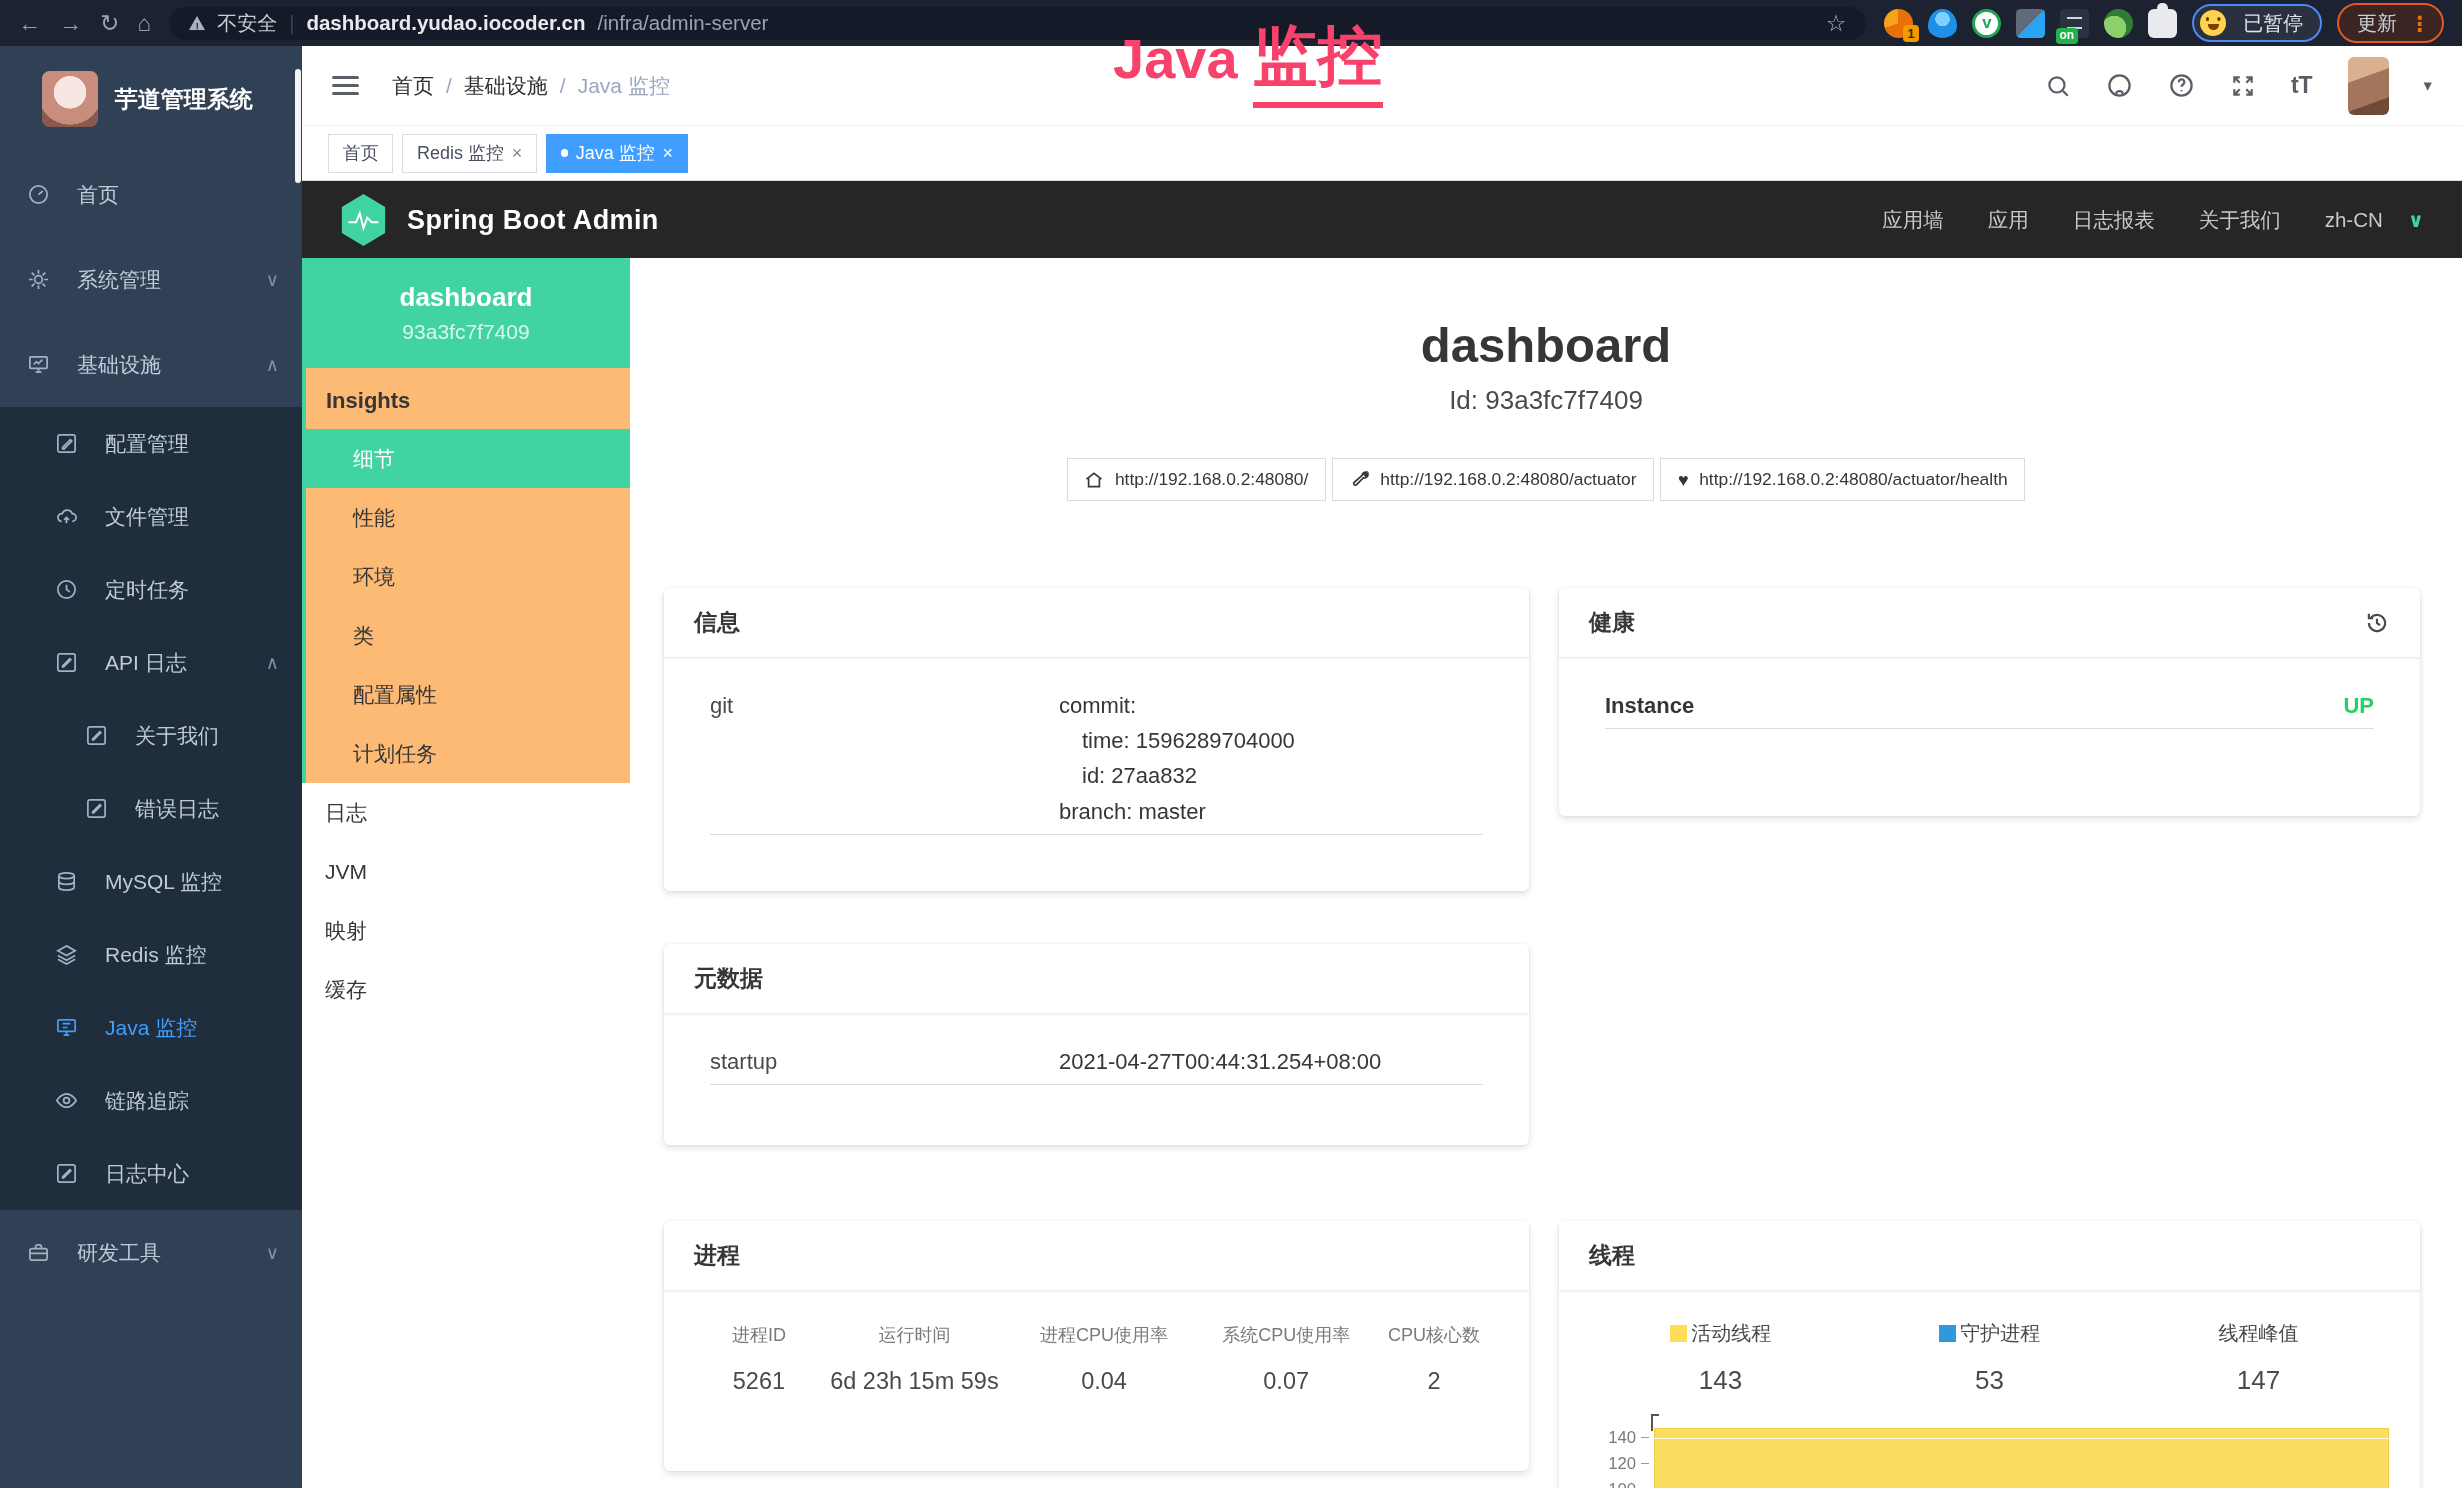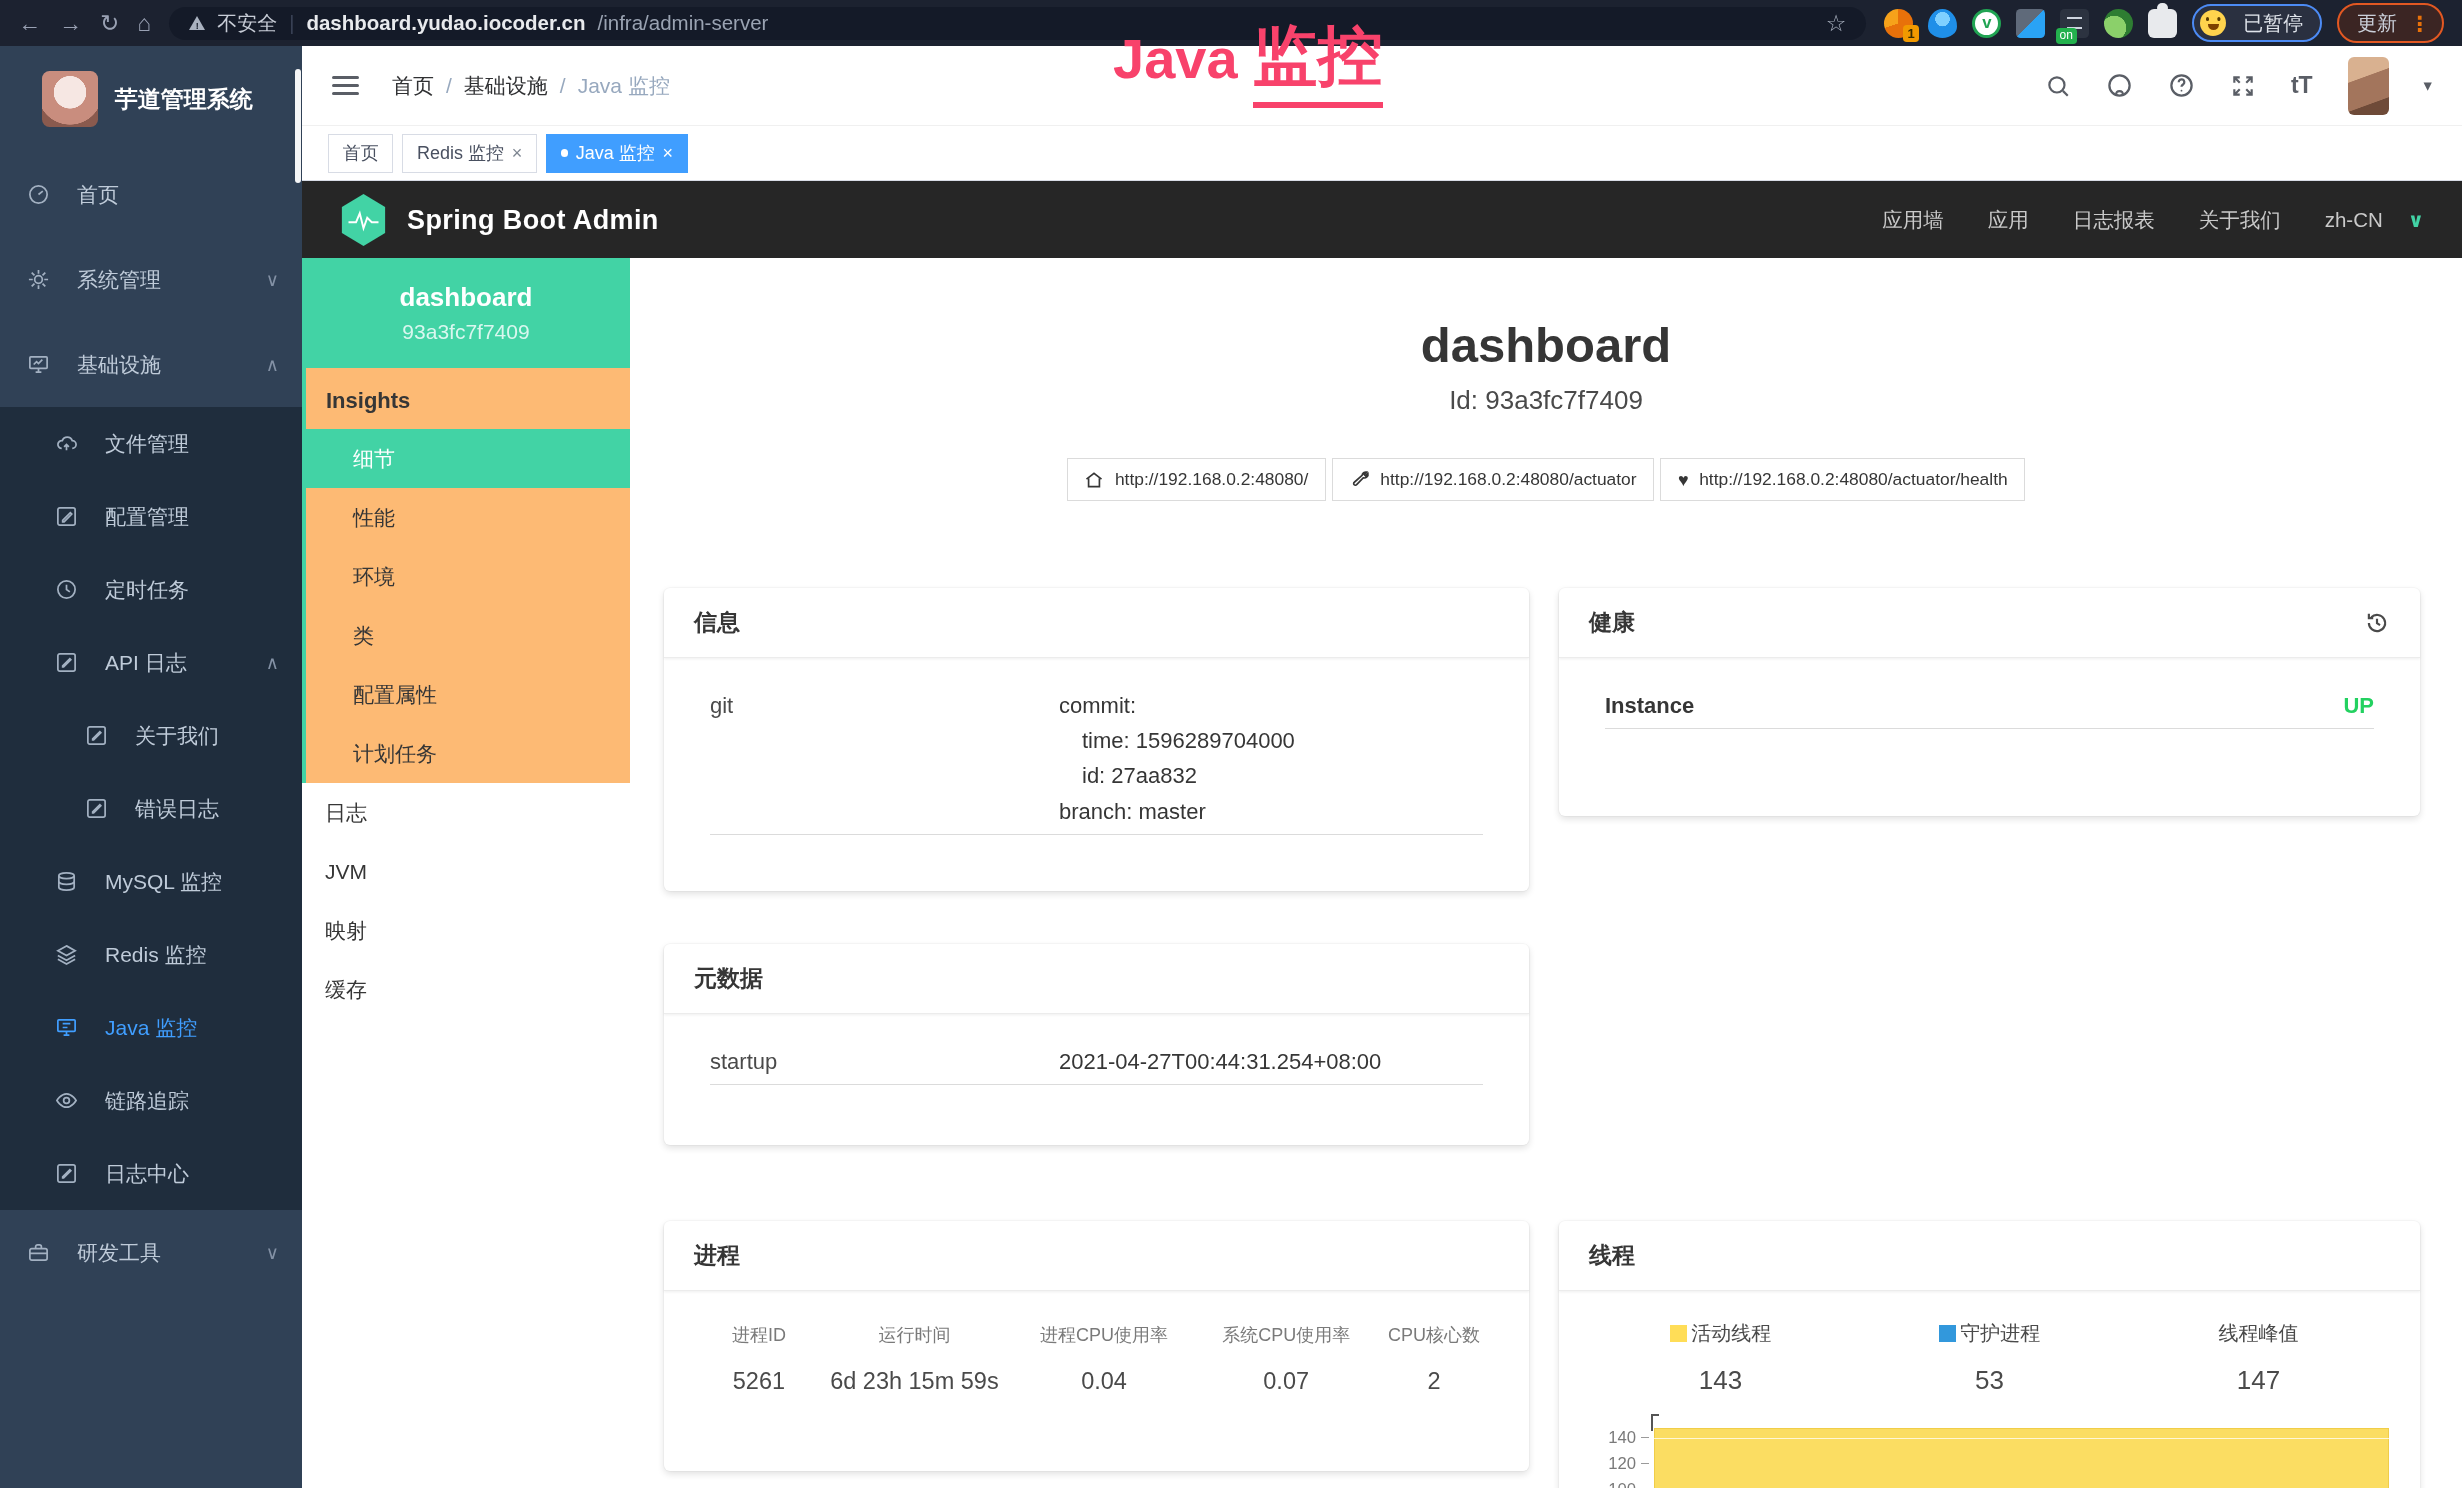--- a/index.html
+++ b/index.html
@@ -23,21 +23,21 @@
   .exts{display:flex;align-items:center;gap:15px;}
   .ext{position:relative;width:29px;height:29px;border-radius:50%;display:flex;align-items:center;justify-content:center;}
   .ext-orange{background:conic-gradient(#e8710a 0 70%, #f6a21a 70% 100%);}
   .ext-orange .badge{position:absolute;right:-6px;bottom:-4.6px;background:#f29900;color:#3a2b00;font-size:13px;
     font-weight:bold;border-radius:3.8px;padding:0.8px 4.6px;line-height:1.2;}
   .ext-pin{background:radial-gradient(circle at 50% 35%,#7fd0ff 0 30%,#1f8fe8 31% 100%);border-radius:50% 50% 50% 50%/60% 60% 40% 40%;}
   .ext-green-y{background:#fff;border:3px solid #21a453;box-sizing:border-box;color:#21a453;font-weight:bold;font-size:16.7px;}
   .ext-grid{border-radius:4.6px;background:linear-gradient(135deg,#5f6a7a 0 49%,#2aa3f5 50% 100%);}
   .ext-on{border-radius:4.6px;background:#2c3340;}
   .ext-on .lines{width:15px;height:12px;border-top:2.3px solid #cfd6e0;border-bottom:2.3px solid #cfd6e0;box-sizing:border-box;}
-  .ext-on .badge{position:absolute;left:-4.6px;bottom:-6px;background:#23b14d;color:#fff;font-size:12px;font-weight:normal;
+  .ext-on .badge{position:absolute;left:-4.6px;bottom:-6px;background:#23b14d;color:#fff;font-size:12px;font-weight:bold;
     border-radius:3.8px;padding:0.8px 3.8px;line-height:1.2;}
   .ext-leaf{background:radial-gradient(circle at 35% 65%,#8bd06a 0 45%,#2e7d32 46% 100%);}
   .ext-puzzle{background:#e8eaed;border-radius:6px;}
   .ext-puzzle::before{content:"";position:absolute;top:-6px;left:9px;width:10.6px;height:10.6px;border-radius:50%;background:#e8eaed;}
   .paused-pill{display:flex;align-items:center;gap:17px;border:2.3px solid #4c8bf5;border-radius:21px;background:#2a3040;
     padding:3.8px 16.7px 3.8px 6px;}
   .emoji-face{width:26px;height:26px;border-radius:50%;background:#ffd34d;position:relative;}
   .emoji-face::before{content:"";position:absolute;left:5.3px;top:6.8px;width:3.8px;height:3.8px;border-radius:50%;background:#5a3b00;
     box-shadow:11.4px 0 0 #5a3b00;}
   .emoji-face::after{content:"";position:absolute;left:7.6px;top:13.7px;width:10.6px;height:6.8px;border-radius:0 0 10.6px 10.6px;background:#7c3f00;}
@@ -246,34 +246,34 @@
           </svg>
       </span>
       <span>基础设施</span>
       <span class="chev">∧</span>
     </div>
 
     <div class="submenu">
       <div class="mi sub">
         <span class="ic">
           <svg width="23" height="23" viewBox="0 0 24 24" fill="none" stroke="currentColor" stroke-width="1.8">
+              <rect x="3" y="3" width="18" height="18" rx="2"></rect>
+              <path d="M8 16l8-8 1.5 1.5-8 8H8v-1.5z"></path>
+            </svg>
+        </span>
+        <span>配置管理</span>
+      </div>
+      <div class="mi sub">
+        <span class="ic">
+          <svg width="23" height="23" viewBox="0 0 24 24" fill="none" stroke="currentColor" stroke-width="1.8">
               <path d="M7 17a4 4 0 1 1 .6-7.96A5.5 5.5 0 0 1 18 9a4 4 0 0 1 0 8"></path>
               <path d="M12 19v-6M9.5 15.5 12 13l2.5 2.5"></path>
             </svg>
         </span>
         <span>文件管理</span>
-      </div>
-      <div class="mi sub">
-        <span class="ic">
-          <svg width="23" height="23" viewBox="0 0 24 24" fill="none" stroke="currentColor" stroke-width="1.8">
-              <rect x="3" y="3" width="18" height="18" rx="2"></rect>
-              <path d="M8 16l8-8 1.5 1.5-8 8H8v-1.5z"></path>
-            </svg>
-        </span>
-        <span>配置管理</span>
       </div>
       <div class="mi sub">
         <span class="ic">
           <svg width="23" height="23" viewBox="0 0 24 24" fill="none" stroke="currentColor" stroke-width="1.8">
               <circle cx="12" cy="12" r="9"></circle>
               <path d="M12 7v5l3.5 2.5"></path>
             </svg>
         </span>
         <span>定时任务</span>
       </div>

